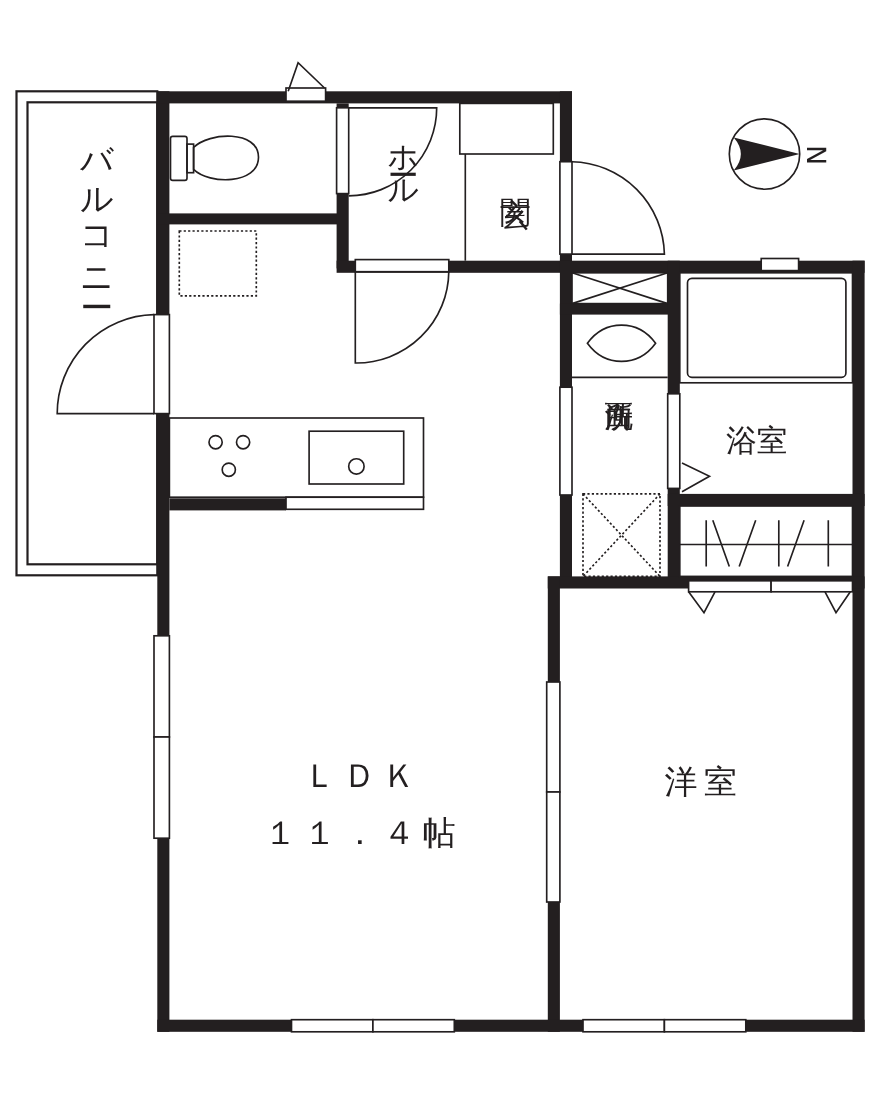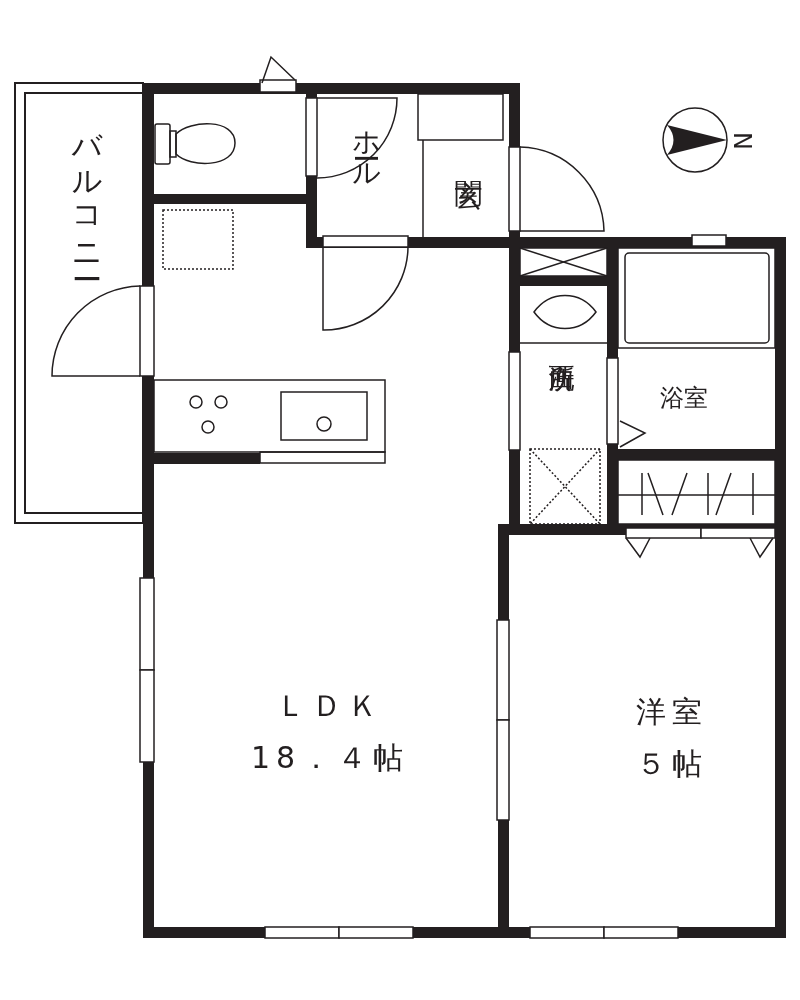--- a/index.html
+++ b/index.html
@@ -127,23 +127,22 @@
   <g>
     <circle cx="695" cy="140" r="32" fill="none" stroke="#231f20" stroke-width="1.5"></circle>
     <path d="M667,125 Q680,140 667,155 L727,140 Z" fill="#231f20"></path>
   </g>
 </svg>
 
 <div class="lbl vert" style="left:66px;top:112px;font-size:30px;">バルコニー</div>
 <div class="lbl vert" style="left:347px;top:112px;font-size:28px;letter-spacing:0;">ホール</div>
 <div class="lbl vert" style="left:449px;top:158px;font-size:28px;letter-spacing:0;">玄関</div>
 <div class="lbl vert" style="left:545px;top:345px;font-size:26px;letter-spacing:0;">洗面所</div>
-<div class="lbl" style="left:660px;top:382px;font-size:24px;font-family:Liberation Mono, monospace;">浴室</div>
+<div class="lbl" style="left:660px;top:382px;font-size:28px;font-family:Liberation Mono, monospace;">浴室</div>
 <div class="lbl" style="left:733px;top:127px;font-size:24px;transform:rotate(90deg);">N</div>
 
 <div class="lbl room-big" style="left:200px;top:680px;width:260px;">
   <div>ＬＤＫ</div>
-  <div>18．４帖</div>
+  <div>１１．４帖</div>
 </div>
-<div class="lbl room-big" style="left:592px;top:686px;width:160px;">
+<div class="lbl room-big" style="left:560px;top:686px;width:160px;">
   <div>洋室</div>
-  <div>５帖</div>
 </div>
 
 </body></html>

